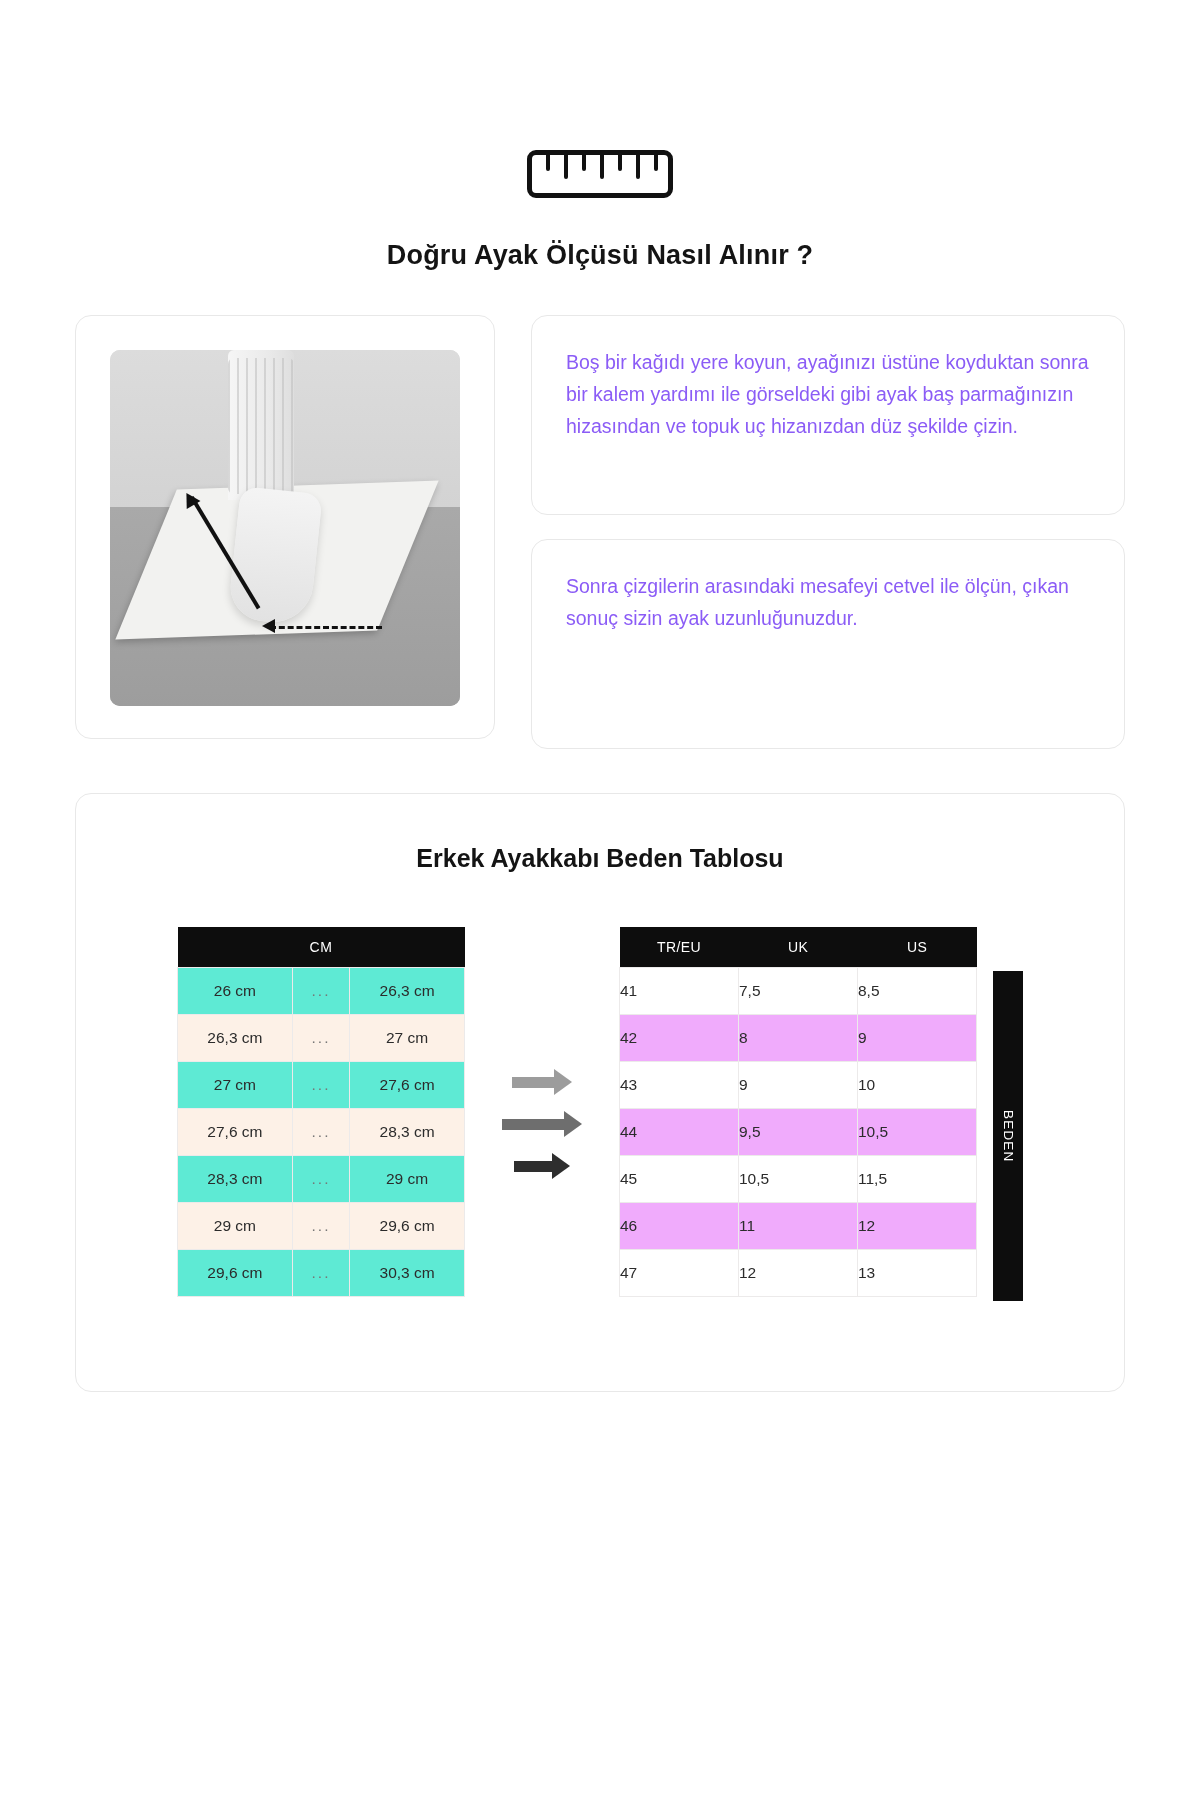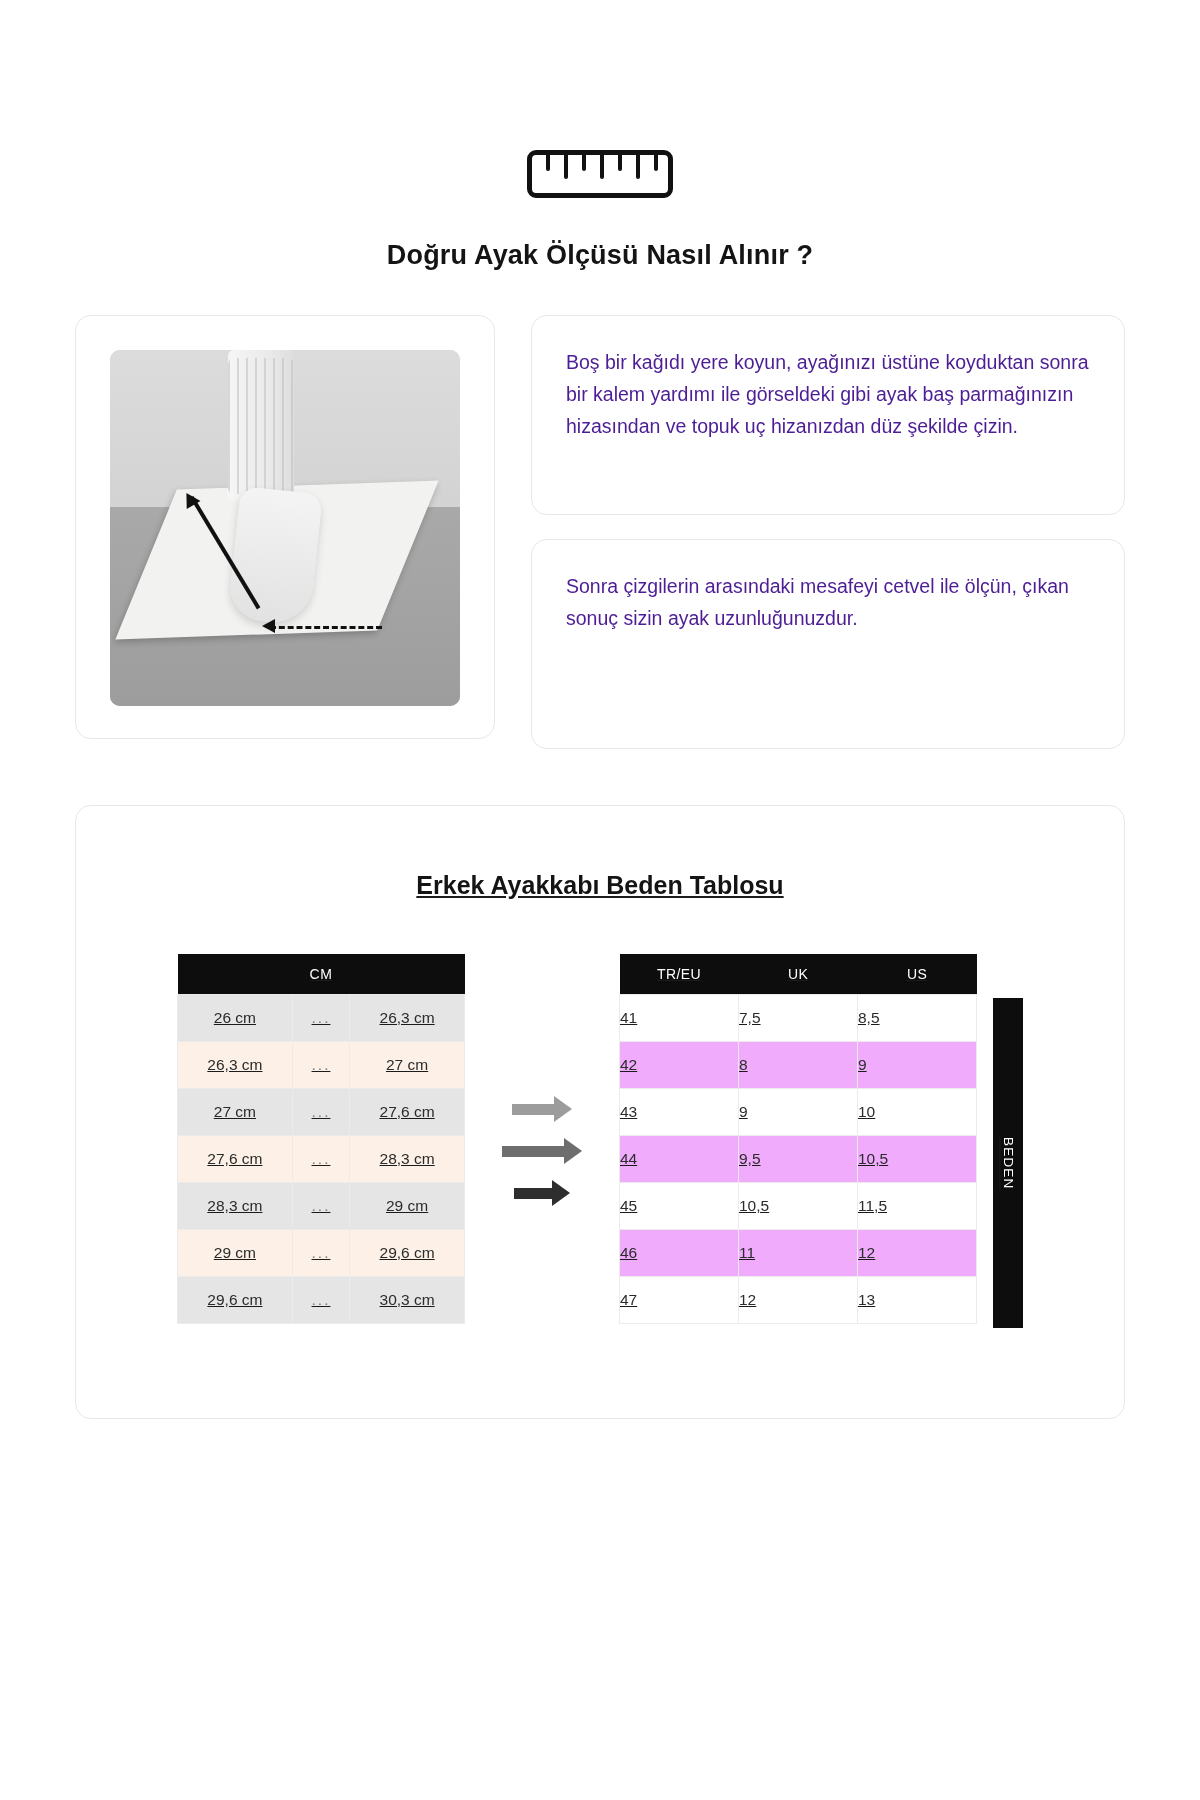--- a/index.html
+++ b/index.html
@@ -183,28 +183,27 @@
   .text-card {
     padding: 30px 34px;
     box-sizing: border-box;
   }
   .text-card.one { min-height: 200px; }
   .text-card.two { min-height: 210px; display:flex; }
   .text-card p {
     margin: 0;
     font-size: 19.5px;
     line-height: 1.65;
-    color: #4c1d95;
+    color: #8b5cf6;
   }
 
   
   .table-card {
-    margin-top: 56px;
-    padding: 55px 0 90px 0;
-    text-decoration: underline;
+    margin-top: 44px;
+    padding: 40px 0 90px 0;
   }
   .table-title {
     text-align: center;
     font-size: 25px;
     font-weight: bold;
     color: #141414;
     margin: 10px 0 54px 0;
   }
   .tables-area {
     display: flex;
@@ -226,21 +225,21 @@
     letter-spacing: .6px;
     padding: 12px 0;
     text-align: center;
   }
   .cm-table td {
     border: 1px solid #eceaea;
     font-size: 15.5px;
     color: #2b2b2b;
     padding: 14px 0;
     text-align: center;
-    background: #e5e5e5;
+    background: #5eead4;
   }
   .cm-table tr.alt td { background: #fdf1e7; }
   .cm-table td.left { width: 40%; }
   .cm-table td.mid  { width: 20%; color:#777; letter-spacing:2px;}
   .cm-table td.right{ width: 40%; }
 
   .arrows {
     width: 122px;
     display: flex;
     flex-direction: column;

